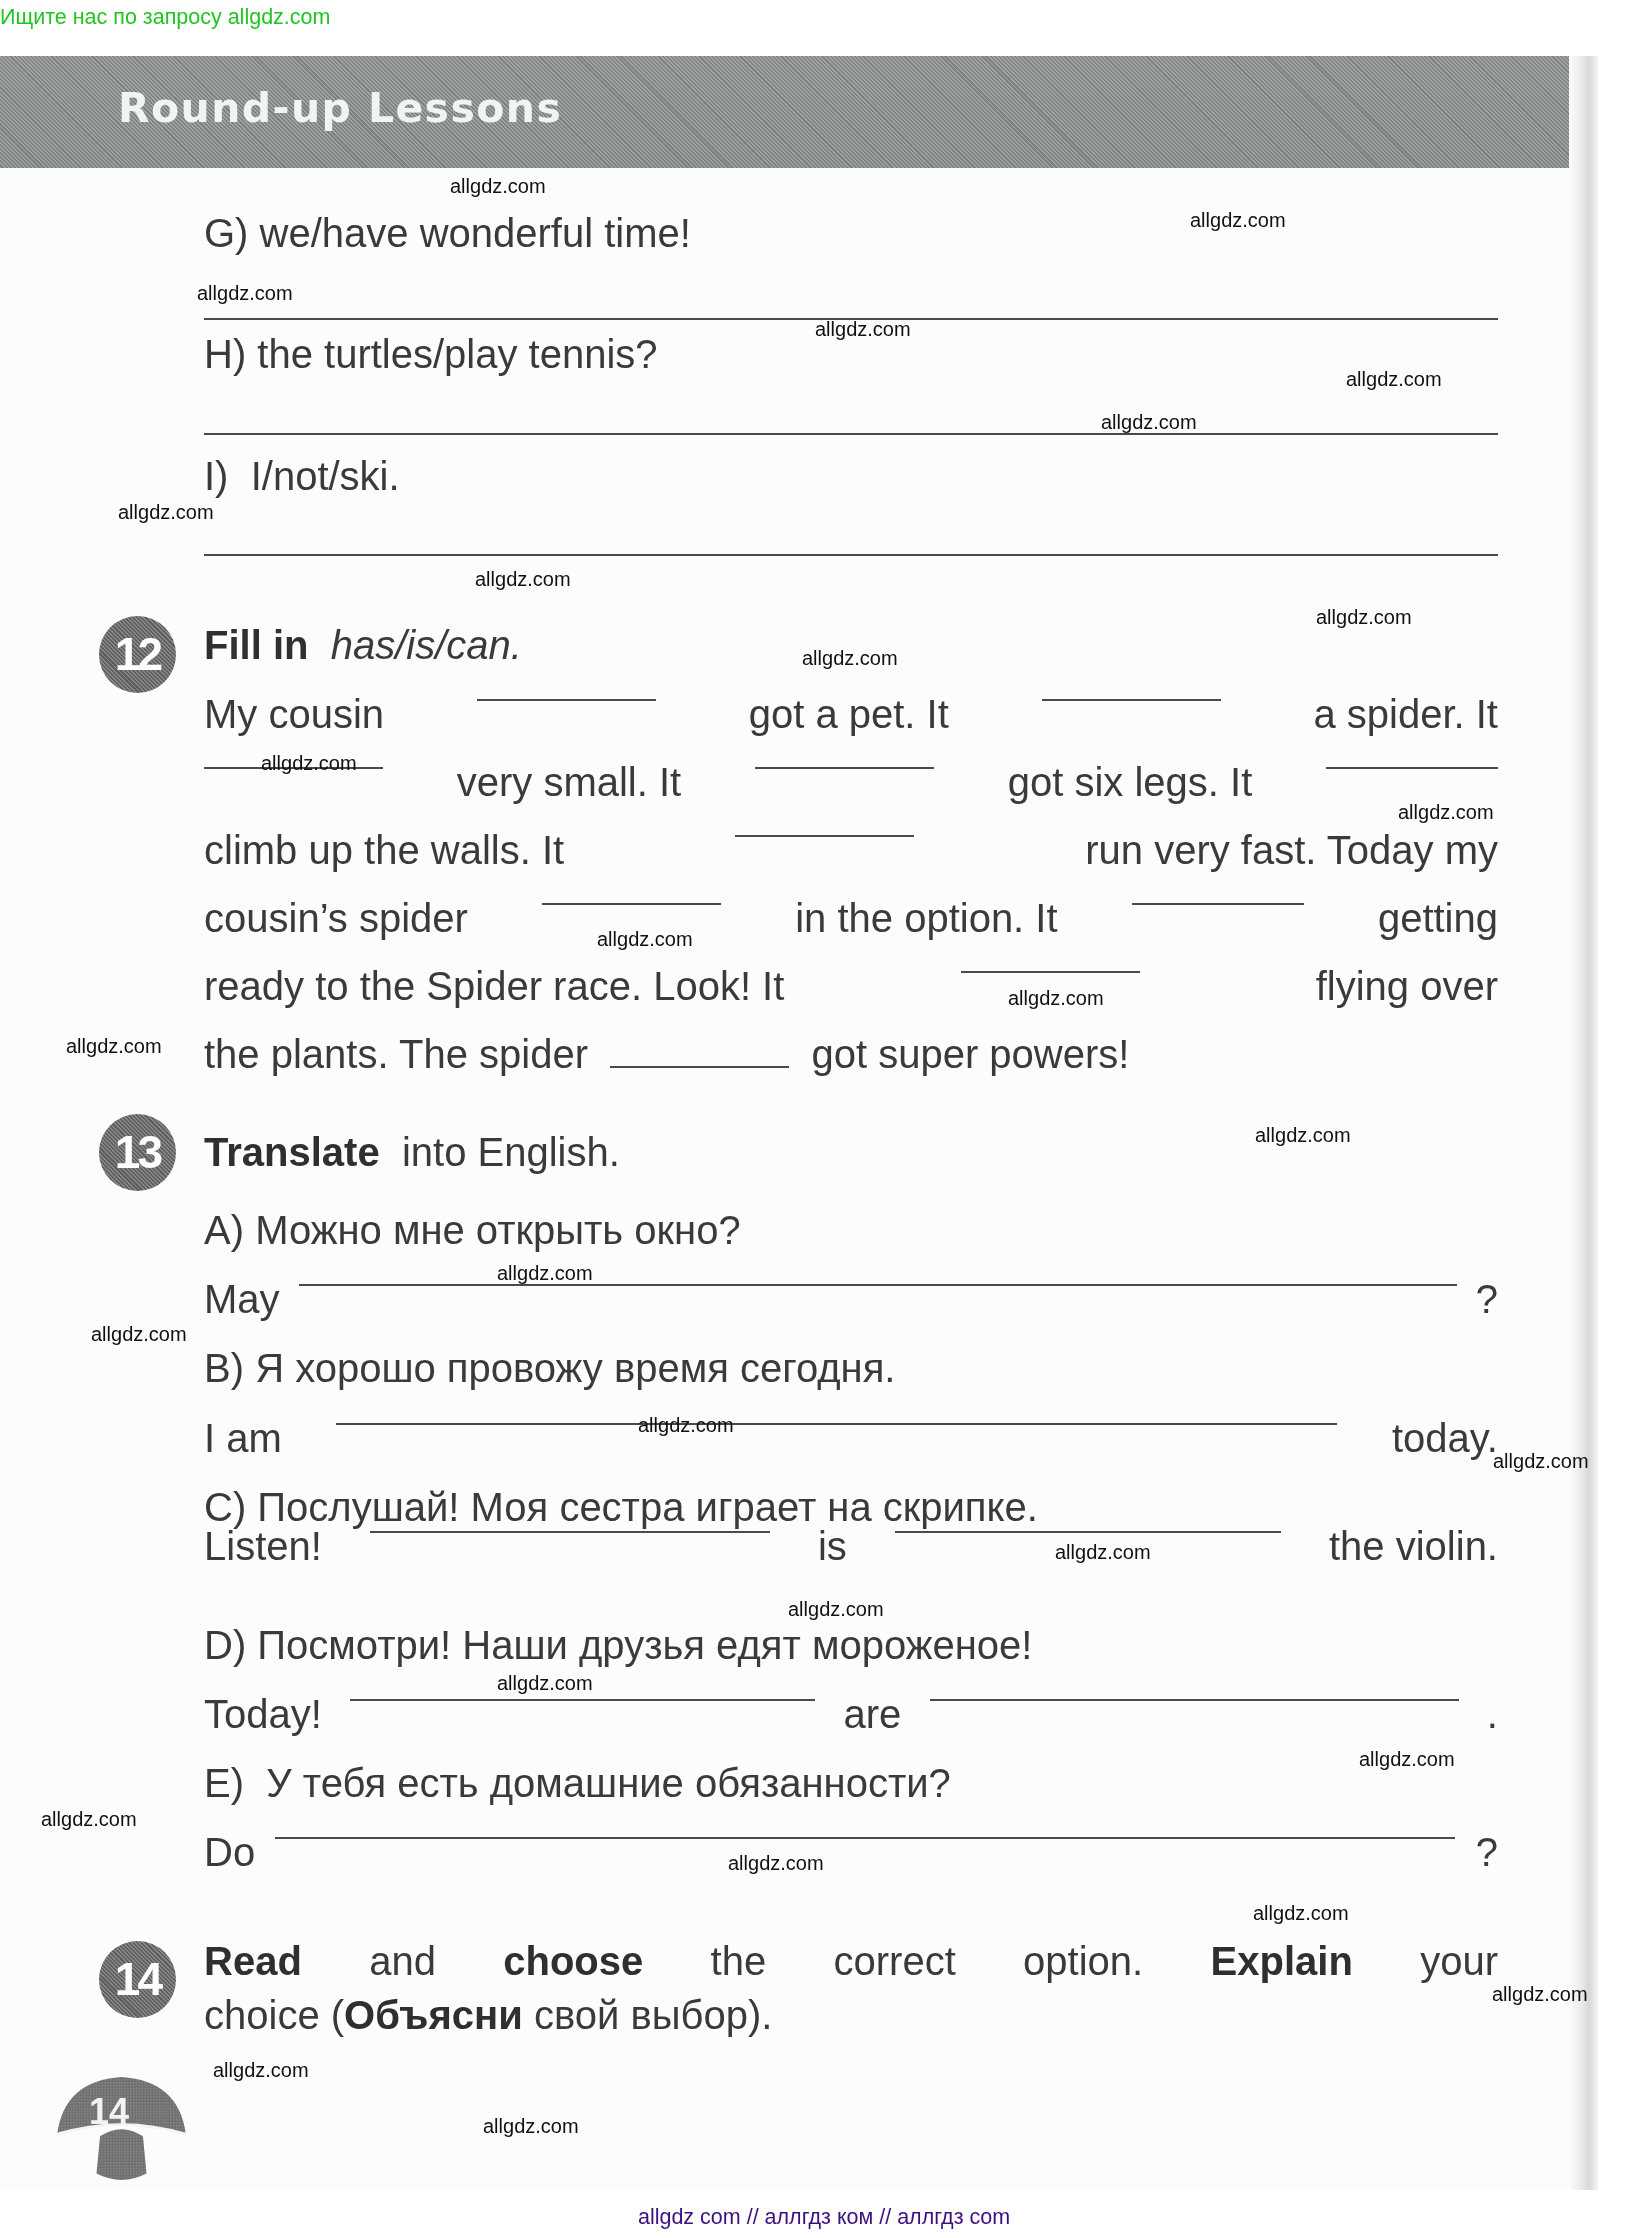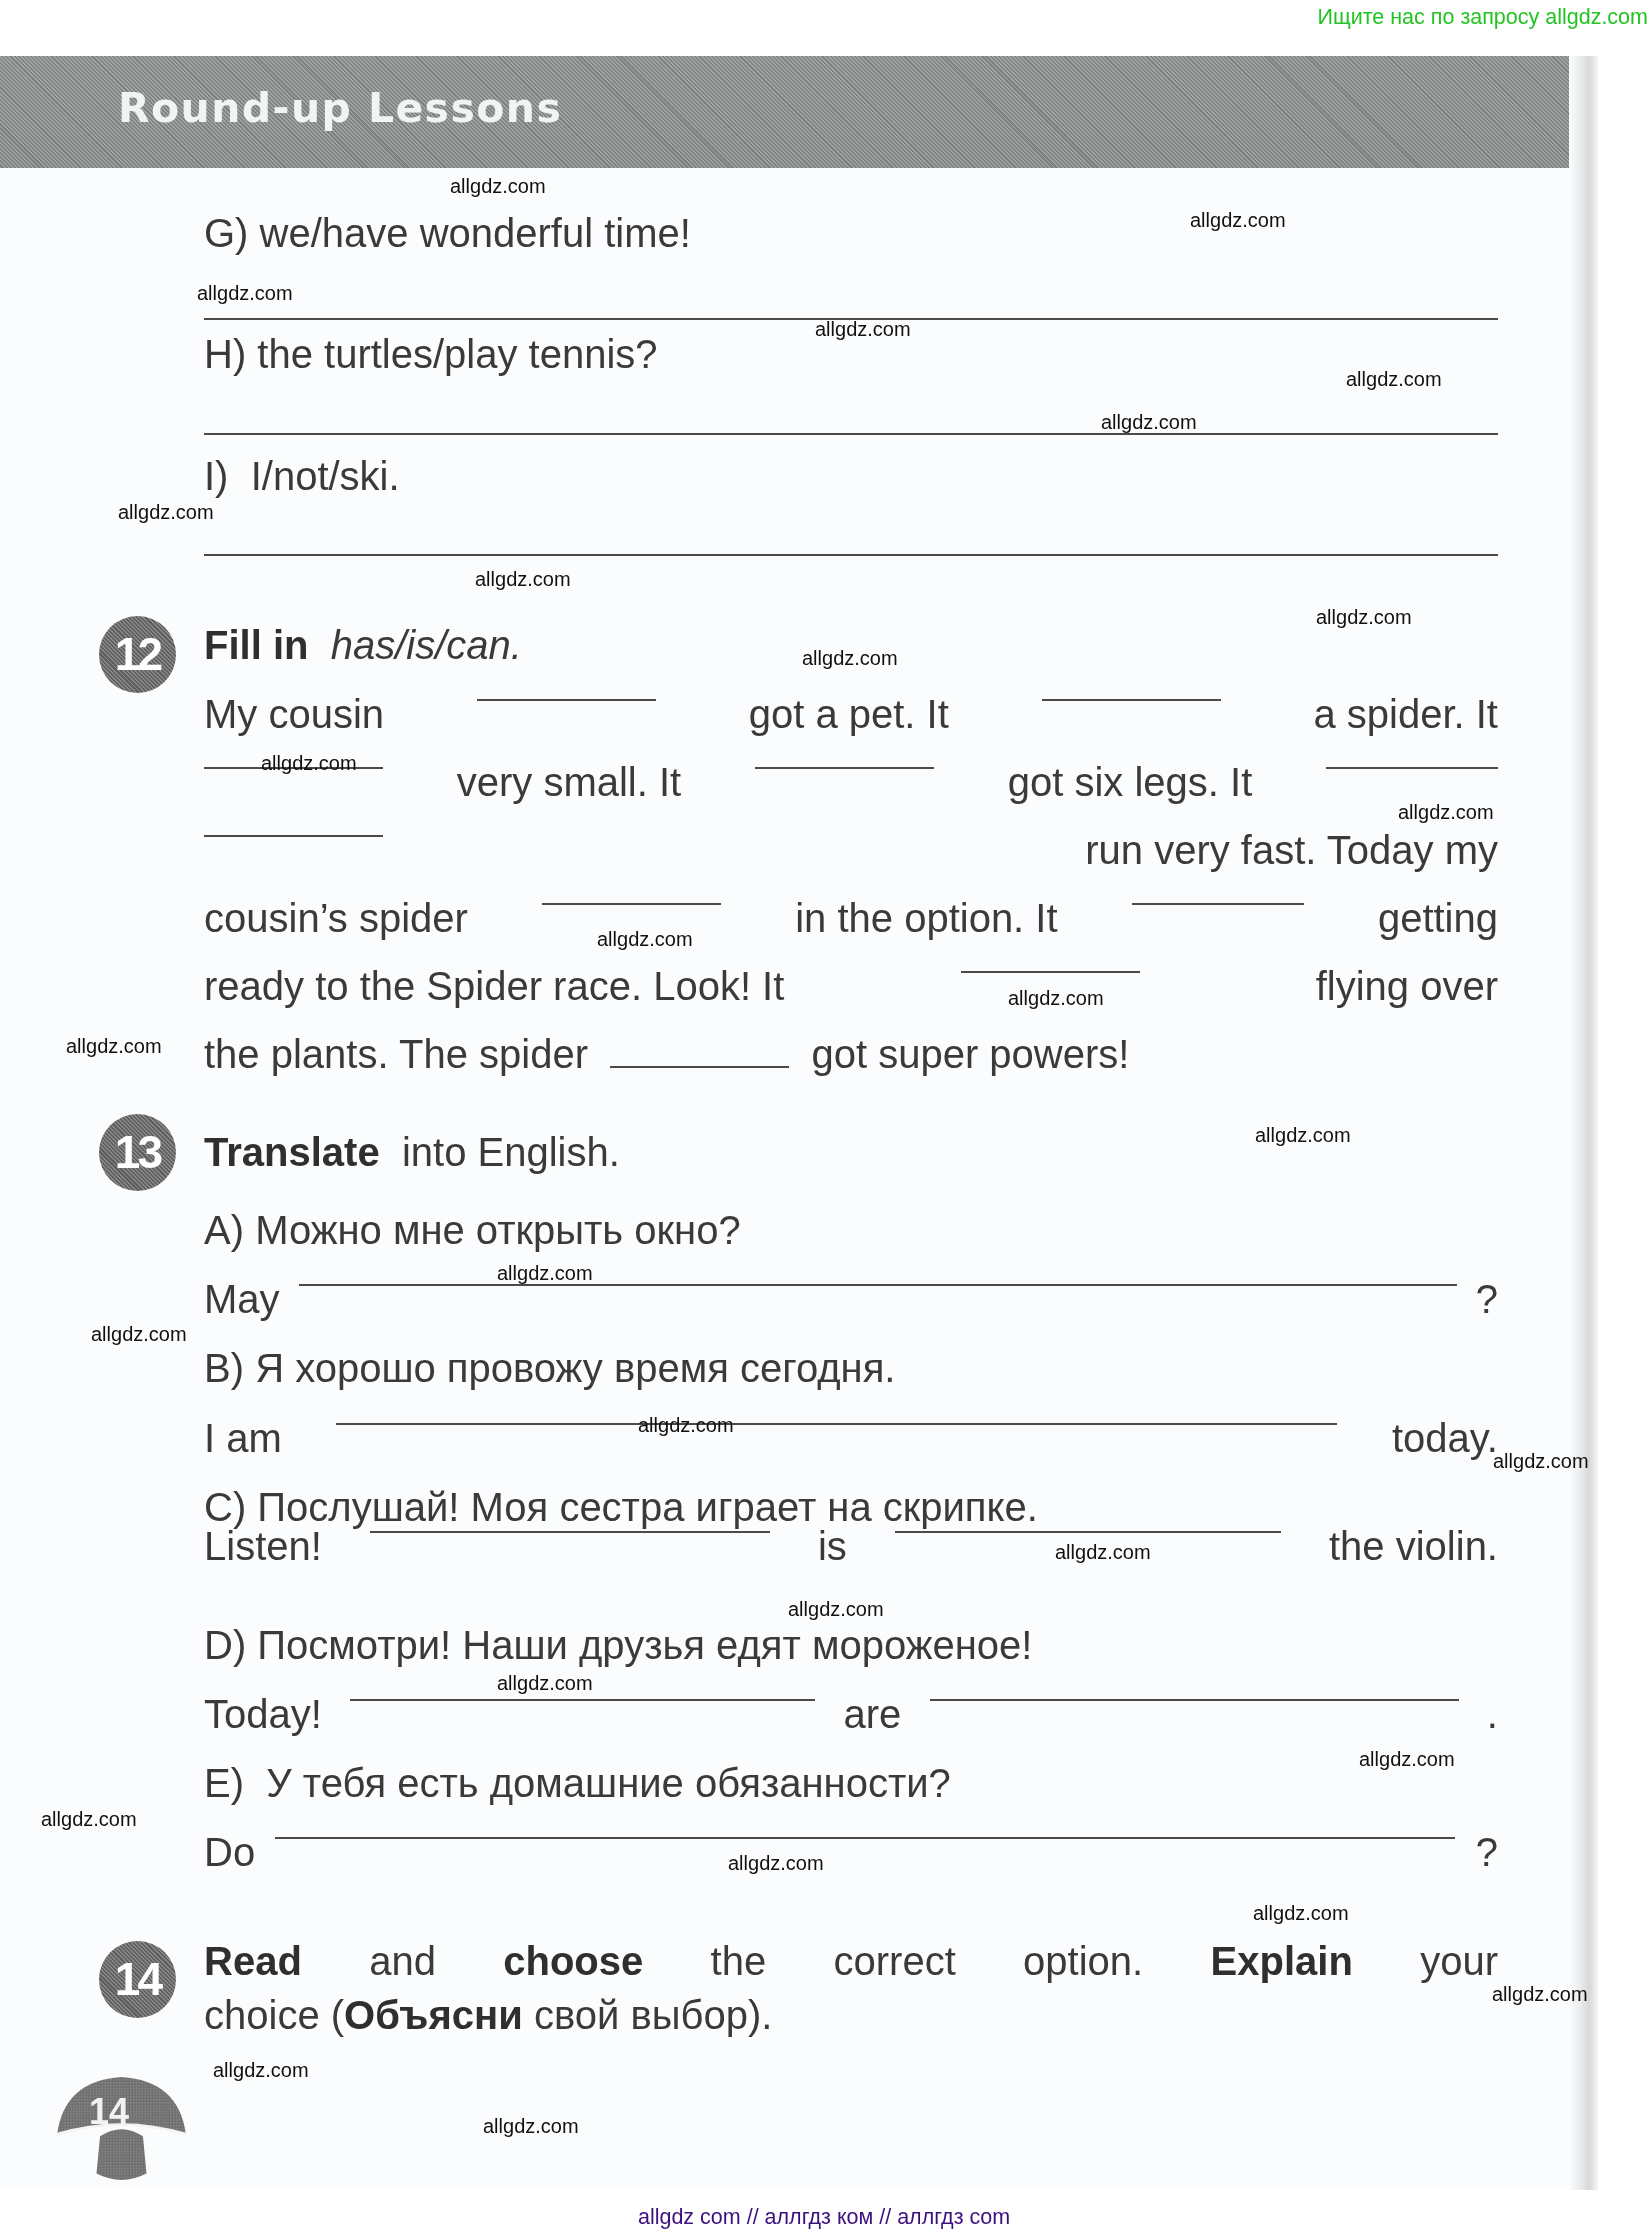--- a/index.html
+++ b/index.html
@@ -4,21 +4,21 @@
 <style>
   html, body { margin:0; padding:0; }
   body {
     width:1648px; height:2239px; position:relative; overflow:hidden;
     background:#ffffff;
     font-family:"Liberation Sans", sans-serif;
     color:#3a3a3a;
   }
   .top-banner {
     position:absolute; left:0; top:0; width:1648px; height:43px;
-    text-align:right; line-height:34px; font-size:21.5px; color:#22c422;
+    text-align:left; line-height:34px; font-size:21.5px; color:#22c422;
     font-family:"Liberation Sans", sans-serif;
   }
   .bottom-banner {
     position:absolute; left:0; top:2202px; width:1648px; height:36px;
     text-align:center; font-size:21.5px; color:#3d1080; line-height:31px;
   }
   .page {
     position:absolute; left:0; top:56px; width:1598px; height:2134px;
     background:#fbfcfd;
   }
@@ -95,20 +95,21 @@
   <span>a spider. It</span>
 </div>
 <div class="row just" style="top:760px">
   <span class="blank" style="width:179px"></span>
   <span>very small. It</span>
   <span class="blank" style="width:179px"></span>
   <span>got six legs. It</span>
   <span class="blank" style="width:172px"></span>
 </div>
 <div class="row just" style="top:828px">
+  <span>climb up the walls. It</span>
   <span class="blank" style="width:179px"></span>
   <span>run very fast. Today my</span>
 </div>
 <div class="row just" style="top:896px">
   <span>cousin’s spider</span>
   <span class="blank" style="width:179px"></span>
   <span>in the option. It</span>
   <span class="blank" style="width:172px"></span>
   <span>getting</span>
 </div>

